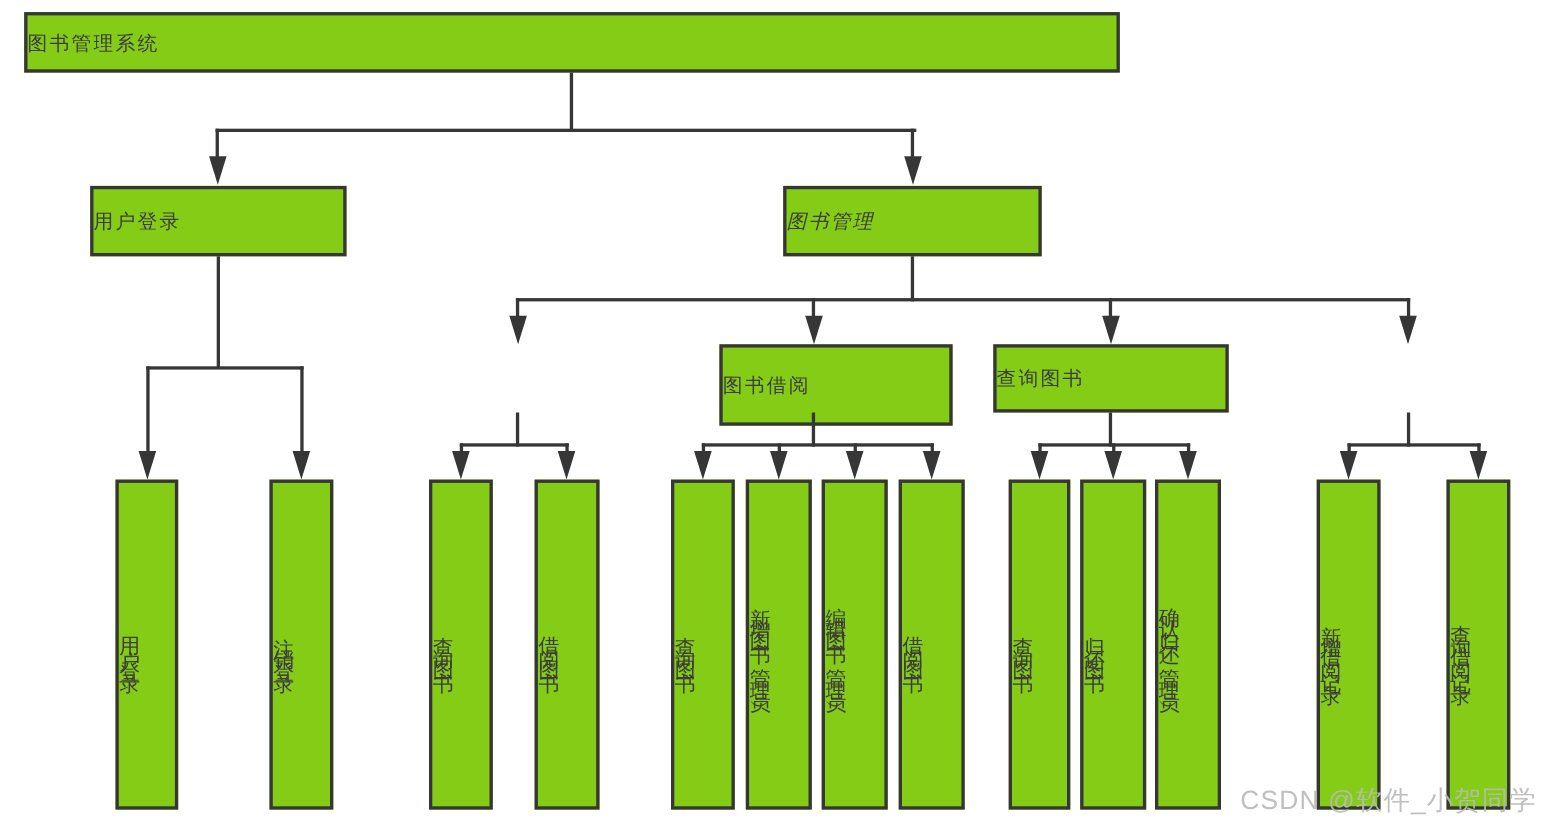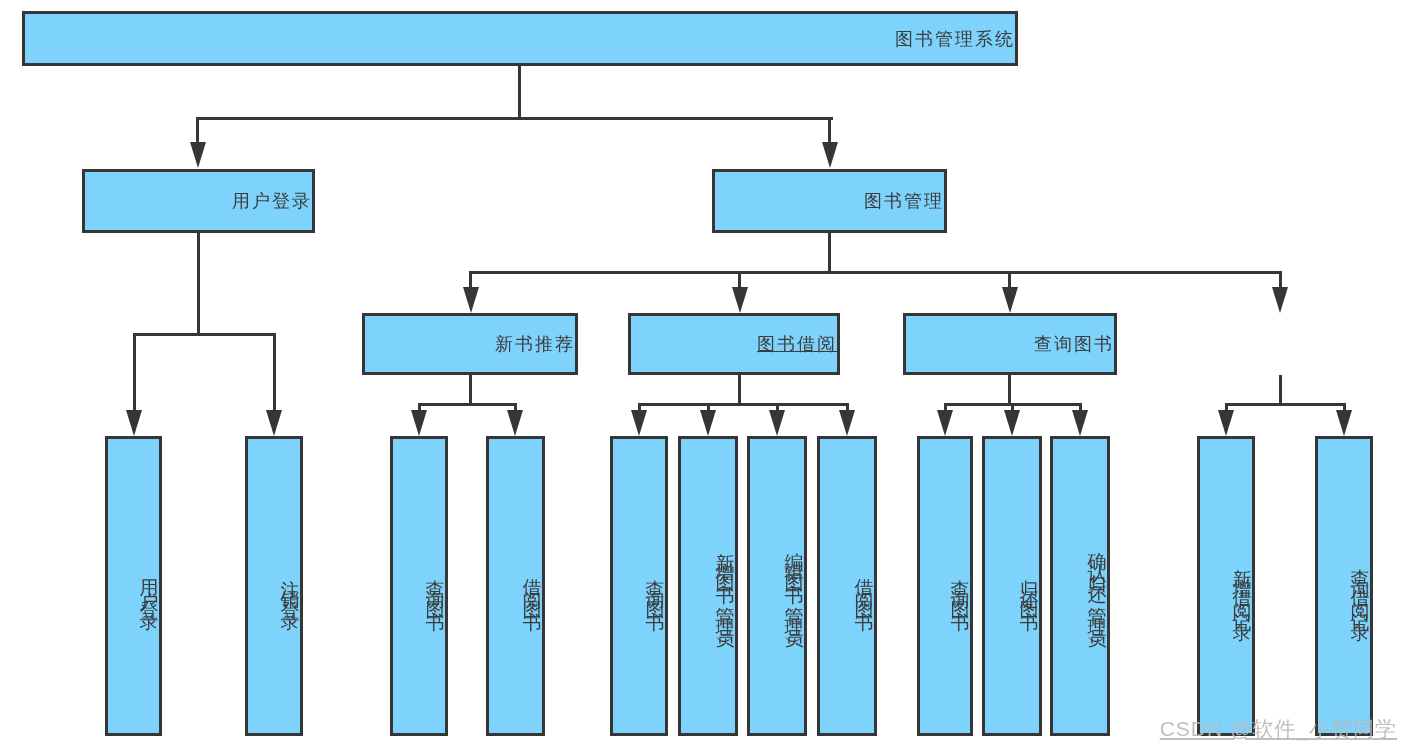--- a/index.html
+++ b/index.html
@@ -3,39 +3,39 @@
 <meta charset="utf-8">
 <style>
   html,body { margin:0; padding:0; background:#ffffff; }
   .stage {
     position:relative; width:1405px; height:747px; background:#ffffff;
     font-family:"Liberation Sans","DejaVu Sans",sans-serif; color:#383838;
     overflow:hidden;
   }
   .box {
     position:absolute; box-sizing:border-box;
-    border:3px solid #363636; background:#7dd3fc;
-    display:flex; align-items:center; justify-content:flex-end;
+    border:3px solid #363636; background:#84cc16;
+    display:flex; align-items:center; justify-content:flex-start;
     font-size:18px; letter-spacing:2px; color:#3c3c3c;
     white-space:nowrap;
   }
   .vbox span {
     writing-mode:vertical-rl; text-orientation:mixed;
     font-size:19px; letter-spacing:11px; line-height:1;
   }
   .line { position:absolute; background:#363636; }
   .arr {
     position:absolute; width:0; height:0;
     border-left:8px solid transparent; border-right:8px solid transparent;
     border-top:26px solid #363636;
   }
   .watermark {
     position:absolute; right:8px; bottom:4px;
-    font-size:21px; color:rgba(186,186,186,0.92);
-    letter-spacing:1px; z-index:10;text-decoration:underline;
+    font-size:24px; color:rgba(186,186,186,0.92);
+    letter-spacing:1px; z-index:10;
   }
 </style>
 </head>
 <body>
 
 <div class="stage">
 
   <div class="box" style="left:22px; top:11px; width:996px; height:55px;">
     <span>图书管理系统</span>
   </div>
@@ -43,21 +43,21 @@
   <div class="line" style="left:518px; top:66px; width:3px; height:53px;"></div>
   <div class="line" style="left:196px; top:117px; width:637px; height:3px;"></div>
   <div class="line" style="left:196px; top:117px; width:3px; height:28px;"></div>
   <div class="arr" style="left:190px; top:142px;"></div>
   <div class="line" style="left:828px; top:117px; width:3px; height:28px;"></div>
   <div class="arr" style="left:822px; top:142px;"></div>
 
   <div class="box" style="left:82px; top:169px; width:233px; height:64px;">
     <span>用户登录</span>
   </div>
-  <div class="box" style="left:712px; top:169px; width:235px; height:64px;">
+  <div class="box" style="left:712px; top:169px; width:235px; height:64px;font-style:italic;">
     <span>图书管理</span>
   </div>
 
   <div class="line" style="left:197px; top:233px; width:3px; height:102px;"></div>
   <div class="line" style="left:133px; top:333px; width:143px; height:3px;"></div>
   <div class="line" style="left:133px; top:333px; width:3px; height:78px;"></div>
   <div class="arr" style="left:126px; top:410px;"></div>
   <div class="line" style="left:273px; top:333px; width:3px; height:78px;"></div>
   <div class="arr" style="left:266px; top:410px;"></div>
 
@@ -65,24 +65,21 @@
   <div class="line" style="left:469px; top:271px; width:813px; height:3px;"></div>
   <div class="line" style="left:469px; top:271px; width:3px; height:22px;"></div>
   <div class="arr" style="left:463px; top:287px;"></div>
   <div class="line" style="left:738px; top:271px; width:3px; height:22px;"></div>
   <div class="arr" style="left:732px; top:287px;"></div>
   <div class="line" style="left:1008px; top:271px; width:3px; height:22px;"></div>
   <div class="arr" style="left:1002px; top:287px;"></div>
   <div class="line" style="left:1279px; top:271px; width:3px; height:22px;"></div>
   <div class="arr" style="left:1272px; top:287px;"></div>
 
-  <div class="box" style="left:362px; top:313px; width:216px; height:62px;">
-    <span>新书推荐</span>
-  </div>
-  <div class="box" style="left:628px; top:313px; width:212px; height:62px;text-decoration:underline;">
+  <div class="box" style="left:654px; top:313px; width:212px; height:74px;">
     <span>图书借阅</span>
   </div>
   <div class="box" style="left:903px; top:313px; width:214px; height:62px;">
     <span>查询图书</span>
   </div>
 
   <div class="line" style="left:469px; top:375px; width:3px; height:31px;"></div>
   <div class="line" style="left:418px; top:403px; width:99px; height:3px;"></div>
   <div class="line" style="left:418px; top:403px; width:3px; height:10px;"></div>
   <div class="arr" style="left:411px; top:410px;"></div>

